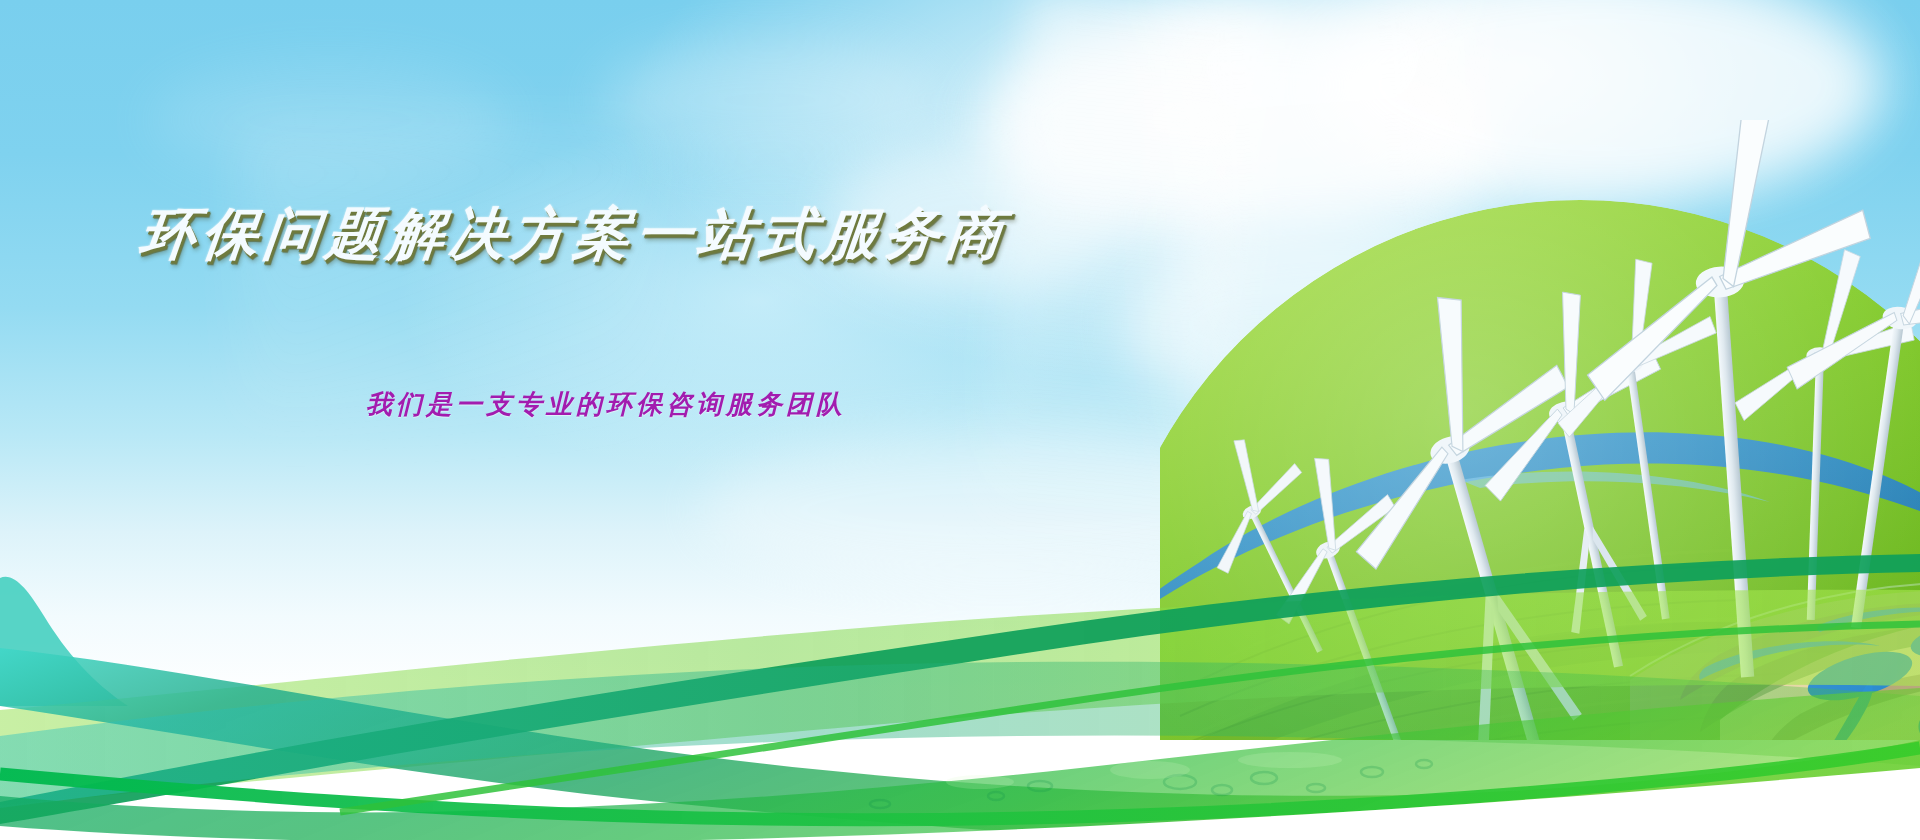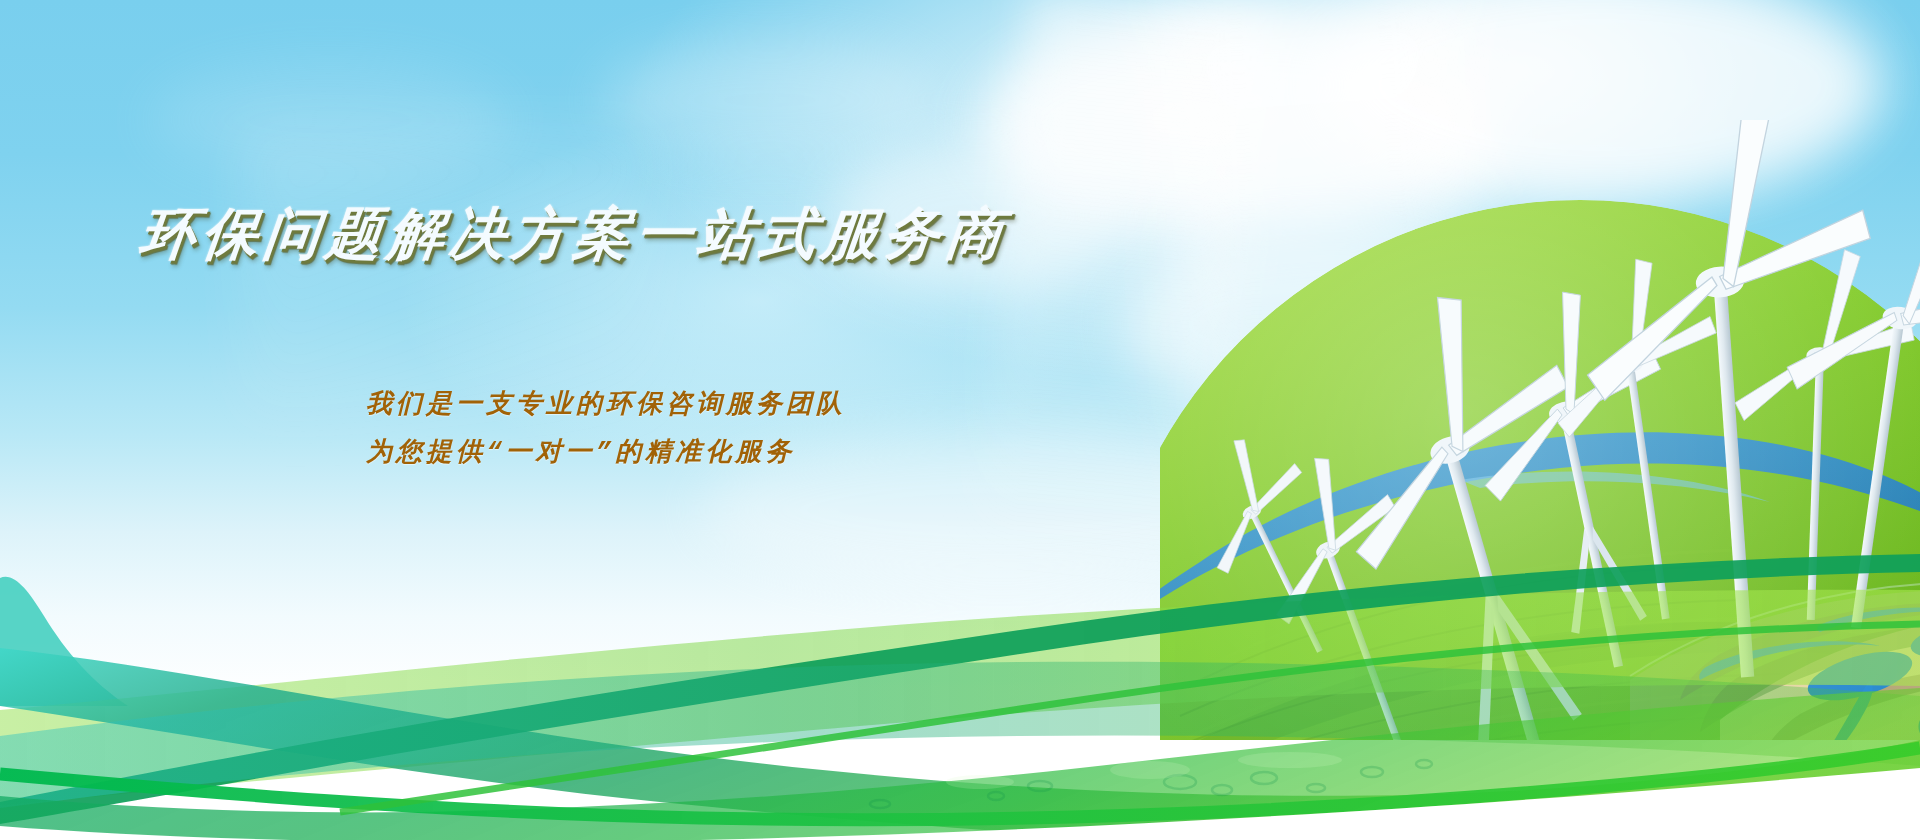--- a/index.html
+++ b/index.html
@@ -66,22 +66,22 @@
     white-space:nowrap;
     transform:skewX(-6deg);
     pointer-events:none;
   }
   .sublines{
     position:absolute;left:366px;top:392px;width:700px;
     pointer-events:none;
   }
   .subline{
     font-size:26px;line-height:1;letter-spacing:4px;
-    font-family:Liberation Mono, monospace;
-    color:#a16207;
+    font-family:Liberation Serif, serif;
+    color:#a21caf;
     font-style:italic;font-weight:600;
     margin-bottom:22px;white-space:nowrap;
     text-shadow:0 1px 1px rgba(255,255,255,.55);
   }
 
   
   .waves{
     position:absolute;left:0;top:520px;width:1920px;height:320px;
     pointer-events:none;
   }
@@ -341,21 +341,20 @@
           </g>
         </g>
       </g>
     </svg>
   </div>
 
   <div class="headline">环保问题解决方案一站式服务商</div>
 
   <div class="sublines">
     <div class="subline">我们是一支专业的环保咨询服务团队</div>
-    <div class="subline">为您提供“一对一”的精准化服务</div>
   </div>
 
   <div class="waves">
     <svg width="1920" height="320" viewBox="0 0 1920 320" xmlns="http://www.w3.org/2000/svg">
       <defs>
         <linearGradient id="rb1" x1="0" y1="0" x2="1" y2="0.3">
           <stop offset="0%" stop-color="#3fd7c8" stop-opacity="0.85"></stop>
           <stop offset="18%" stop-color="#27b08f" stop-opacity="0.85"></stop>
           <stop offset="45%" stop-color="#1fa565" stop-opacity="0.8"></stop>
           <stop offset="72%" stop-color="#31b64b" stop-opacity="0.75"></stop>

